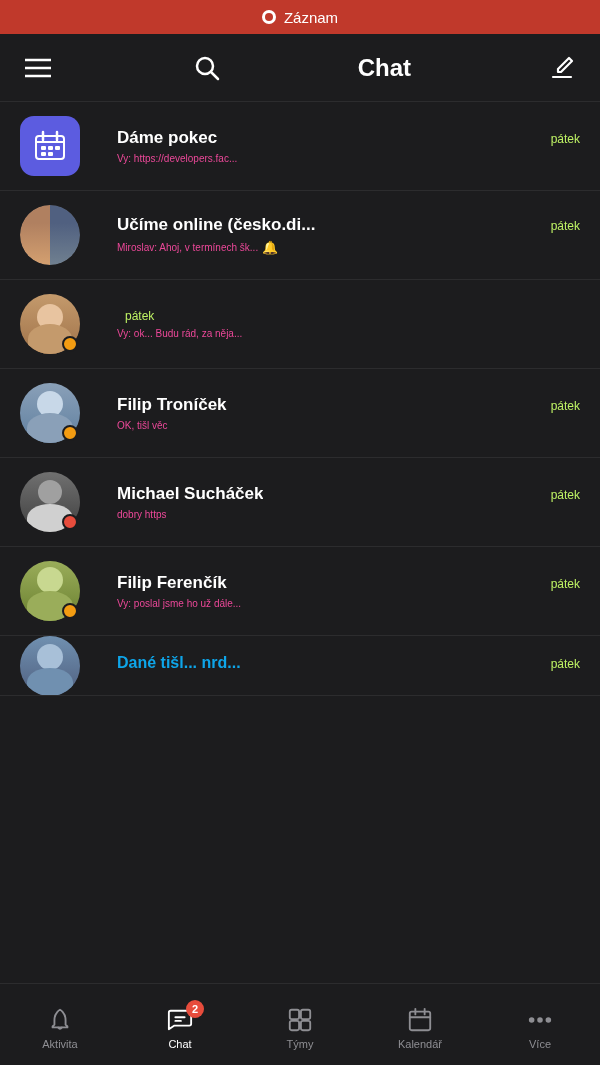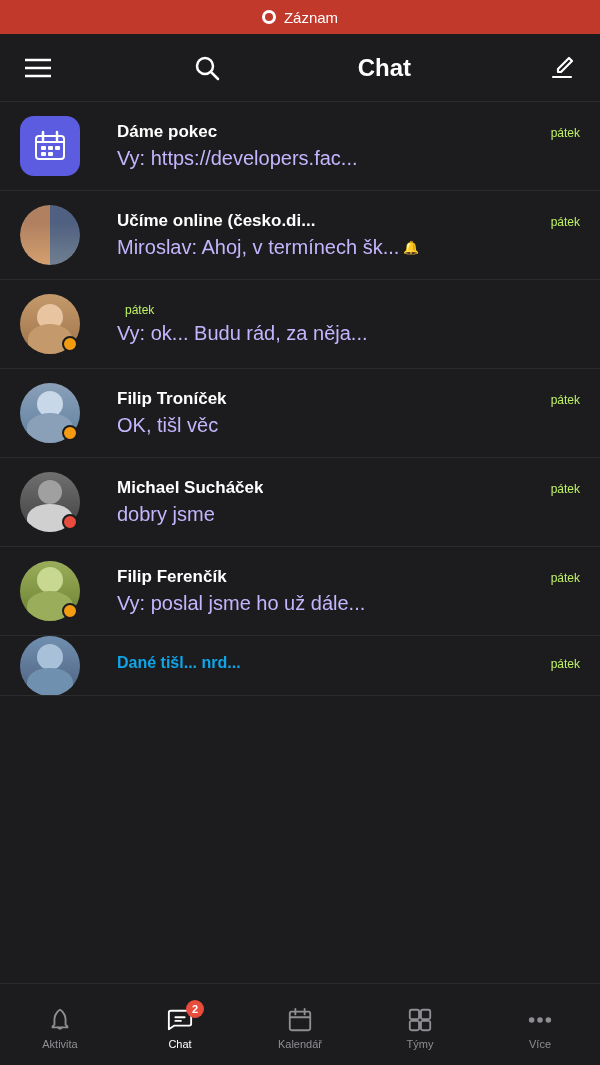--- a/index.html
+++ b/index.html
@@ -148,22 +148,22 @@
       color: #bef264;
       flex-shrink: 0;
       margin-left: 8px;
     }
     .chat-preview {
       display: flex;
       align-items: center;
       gap: 4px;
     }
     .chat-preview-text {
-      font-size: 20px;
-      color: #c4b5fd;
+      font-size: 10px;
+      color: #ec4899;
       white-space: nowrap;
       overflow: hidden;
       text-overflow: ellipsis;
       max-width: 360px;
     }
     .mute-icon {
       color: #8e8e93;
       font-size: 13px;
       flex-shrink: 0;
     }
@@ -372,21 +372,21 @@
         <div style="position:absolute; bottom:0; left:50%; transform:translateX(-50%); width:46px; height:28px; background:#d0d0d0; border-radius:50% 50% 0 0;"></div>
       </div>
       <div class="status-badge badge-red"></div>
     </div>
     <div class="chat-content">
       <div class="chat-top">
         <span class="chat-name">Michael Sucháček</span>
         <span class="chat-time">pátek</span>
       </div>
       <div class="chat-preview">
-        <span class="chat-preview-text">dobry jsme</span>
+        <span class="chat-preview-text">dobry https</span>
       </div>
     </div>
   </div>
 
   <div class="chat-item">
     <div class="avatar-wrap">
       <div class="avatar person-avatar" style="background: linear-gradient(180deg, #9aad5a 0%, #6a8030 100%); position:relative;">
         <div style="position:absolute; top:6px; left:50%; transform:translateX(-50%); width:26px; height:26px; background:#c8d890; border-radius:50%;"></div>
         <div style="position:absolute; bottom:0; left:50%; transform:translateX(-50%); width:46px; height:30px; background:#9aad5a; border-radius:50% 50% 0 0;"></div>
       </div>
@@ -440,39 +440,39 @@
         <line x1="9" y1="15" x2="15" y2="15" stroke="white" stroke-width="2" stroke-linecap="round"></line>
       </svg>
       <div class="nav-badge">2</div>
     </div>
     <span class="nav-label active">Chat</span>
   </div>
 
   <div class="nav-item">
     <div class="nav-icon-wrap">
       <svg class="nav-svg" viewBox="0 0 28 28">
+        <rect x="3" y="3" width="10" height="10" rx="2" stroke="#8e8e93" stroke-width="2" fill="none"></rect>
+        <rect x="15" y="3" width="10" height="10" rx="2" stroke="#8e8e93" stroke-width="2" fill="none"></rect>
+        <rect x="3" y="15" width="10" height="10" rx="2" stroke="#8e8e93" stroke-width="2" fill="none"></rect>
+        <rect x="15" y="15" width="10" height="10" rx="2" stroke="#8e8e93" stroke-width="2" fill="none"></rect>
+      </svg>
+    </div>
+    <span class="nav-label">Týmy</span>
+  </div>
+
+  <div class="nav-item">
+    <div class="nav-icon-wrap">
+      <svg class="nav-svg" viewBox="0 0 28 28">
         <rect x="3" y="5" width="22" height="20" rx="2" stroke="#8e8e93" stroke-width="2" fill="none"></rect>
         <line x1="3" y1="11" x2="25" y2="11" stroke="#8e8e93" stroke-width="2"></line>
         <line x1="9" y1="2" x2="9" y2="8" stroke="#8e8e93" stroke-width="2" stroke-linecap="round"></line>
         <line x1="19" y1="2" x2="19" y2="8" stroke="#8e8e93" stroke-width="2" stroke-linecap="round"></line>
       </svg>
     </div>
     <span class="nav-label">Kalendář</span>
-  </div>
-
-  <div class="nav-item">
-    <div class="nav-icon-wrap">
-      <svg class="nav-svg" viewBox="0 0 28 28">
-        <rect x="3" y="3" width="10" height="10" rx="2" stroke="#8e8e93" stroke-width="2" fill="none"></rect>
-        <rect x="15" y="3" width="10" height="10" rx="2" stroke="#8e8e93" stroke-width="2" fill="none"></rect>
-        <rect x="3" y="15" width="10" height="10" rx="2" stroke="#8e8e93" stroke-width="2" fill="none"></rect>
-        <rect x="15" y="15" width="10" height="10" rx="2" stroke="#8e8e93" stroke-width="2" fill="none"></rect>
-      </svg>
-    </div>
-    <span class="nav-label">Týmy</span>
   </div>
 
   <div class="nav-item">
     <div class="nav-icon-wrap">
       <svg class="nav-svg" viewBox="0 0 28 28">
         <circle cx="5" cy="14" r="2" fill="#8e8e93"></circle>
         <circle cx="14" cy="14" r="2" fill="#8e8e93"></circle>
         <circle cx="23" cy="14" r="2" fill="#8e8e93"></circle>
       </svg>
     </div>

